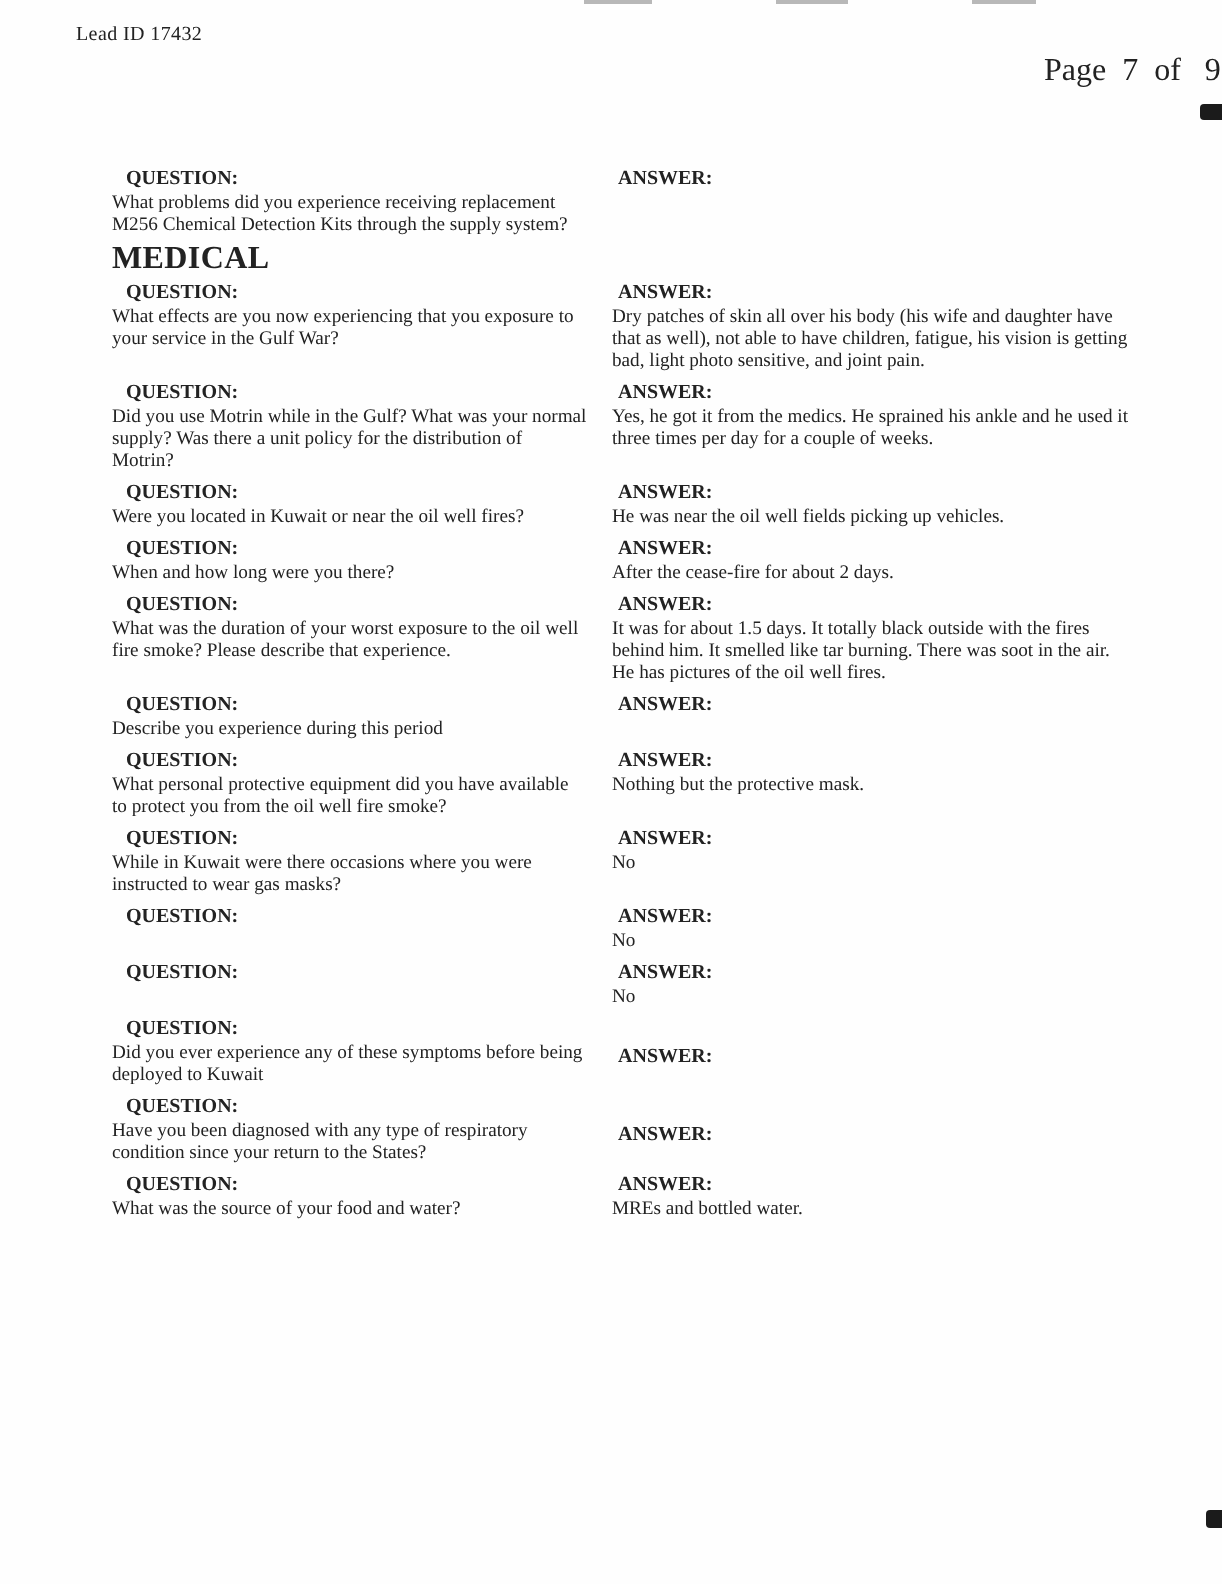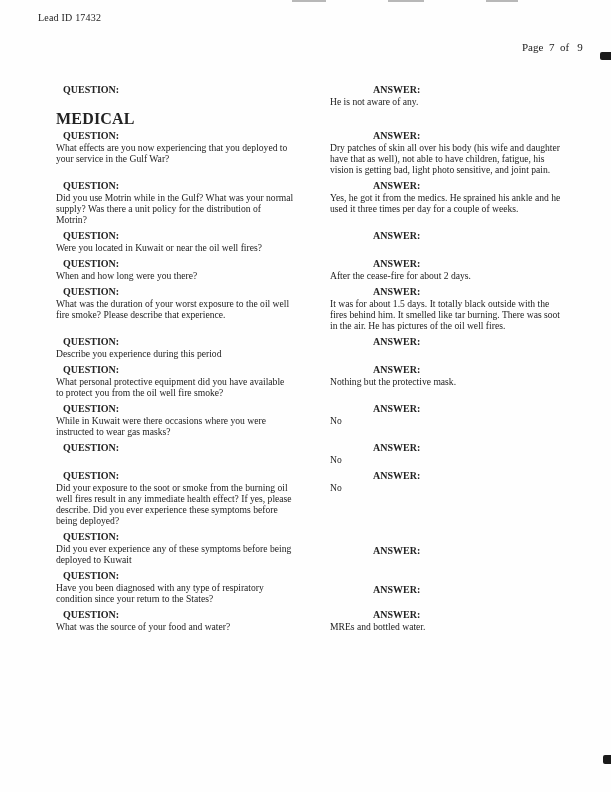--- a/index.html
+++ b/index.html
@@ -15,42 +15,42 @@
   .lead-id {
     position: absolute;
     top: 12px;
     left: 38px;
     font-size: 10px;
     letter-spacing: 0.2px;
     font-family: Liberation Serif, serif;
   }
   .page-num {
     position: absolute;
-    top: 41px;
+    top: 27px;
     left: 522px;
-    font-size: 11px;
+    font-size: 16px;
     white-space: pre;
   }
   .content {
     position: absolute;
     top: 84px;
     left: 56px;
     width: 512px;
   }
-  .qa { display: flex; margin-bottom: 5px; gap: 24px; }
+  .qa { display: flex; margin-bottom: 5px; }
   .qcol { width: 250px; padding-right: 12px; box-sizing: border-box; }
   .acol { flex: 1; }
   .qa.ans-offset .acol { padding-top: 14px; }
   .qlabel, .alabel {
     font-weight: bold;
     font-size: 10px;
     line-height: 12px;
   }
   .qlabel { padding-left: 7px; }
-  .alabel { padding-left: 3px; margin-left: 40px; }
+  .alabel { padding-left: 3px; }
   .qtext, .atext {
     font-size: 9.6px;
     line-height: 11px;
   }
   .section {
     font-weight: bold;
     font-size: 16px;
     line-height: 13px;
     margin: 0 0 5px 0;
     letter-spacing: 0.2px;
@@ -87,33 +87,33 @@
   <span class="edge-mark edge-bottom"></span>
 
   <div class="lead-id">Lead ID 17432</div>
   <div class="page-num">Page  7  of   9</div>
 
   <div class="content">
 
     <div class="qa">
       <div class="qcol">
         <div class="qlabel">QUESTION:</div>
-      </div>
-      <div class="acol">
-        <div class="alabel">ANSWER:</div>
-        <div class="atext">He is not aware of any.</div>
+        <div class="qtext">What problems did you experience receiving replacement M256 Chemical Detection Kits through the supply system?</div>
+      </div>
+      <div class="acol">
+        <div class="alabel">ANSWER:</div>
       </div>
     </div>
 
     <div class="section">MEDICAL</div>
 
     <div class="qa">
       <div class="qcol">
         <div class="qlabel">QUESTION:</div>
-        <div class="qtext">What effects are you now experiencing that you deployed to your service in the Gulf War?</div>
+        <div class="qtext">What effects are you now experiencing that you exposure to your service in the Gulf War?</div>
       </div>
       <div class="acol">
         <div class="alabel">ANSWER:</div>
         <div class="atext">Dry patches of skin all over his body (his wife and daughter have that as well), not able to have children, fatigue, his vision is getting bad, light photo sensitive, and joint pain.</div>
       </div>
     </div>
 
     <div class="qa">
       <div class="qcol">
         <div class="qlabel">QUESTION:</div>
@@ -126,20 +126,21 @@
     </div>
 
 
     <div class="qa">
       <div class="qcol">
         <div class="qlabel">QUESTION:</div>
         <div class="qtext">Were you located in Kuwait or near the oil well fires?</div>
       </div>
       <div class="acol">
         <div class="alabel">ANSWER:</div>
+        <div class="atext">He was near the oil well fields picking up vehicles.</div>
       </div>
     </div>
 
     <div class="qa">
       <div class="qcol">
         <div class="qlabel">QUESTION:</div>
         <div class="qtext">When and how long were you there?</div>
       </div>
       <div class="acol">
         <div class="alabel">ANSWER:</div>
@@ -197,21 +198,20 @@
       </div>
       <div class="acol">
         <div class="alabel">ANSWER:</div>
         <div class="atext">No</div>
       </div>
     </div>
 
     <div class="qa">
       <div class="qcol">
         <div class="qlabel">QUESTION:</div>
-        <div class="qtext">Did your exposure to the soot or smoke from the burning oil well fires result in any immediate health effect?  If yes, please describe.  Did you ever experience these symptoms before being deployed?</div>
       </div>
       <div class="acol">
         <div class="alabel">ANSWER:</div>
         <div class="atext">No</div>
       </div>
     </div>
 
     <div class="qa ans-offset">
       <div class="qcol">
         <div class="qlabel">QUESTION:</div>

